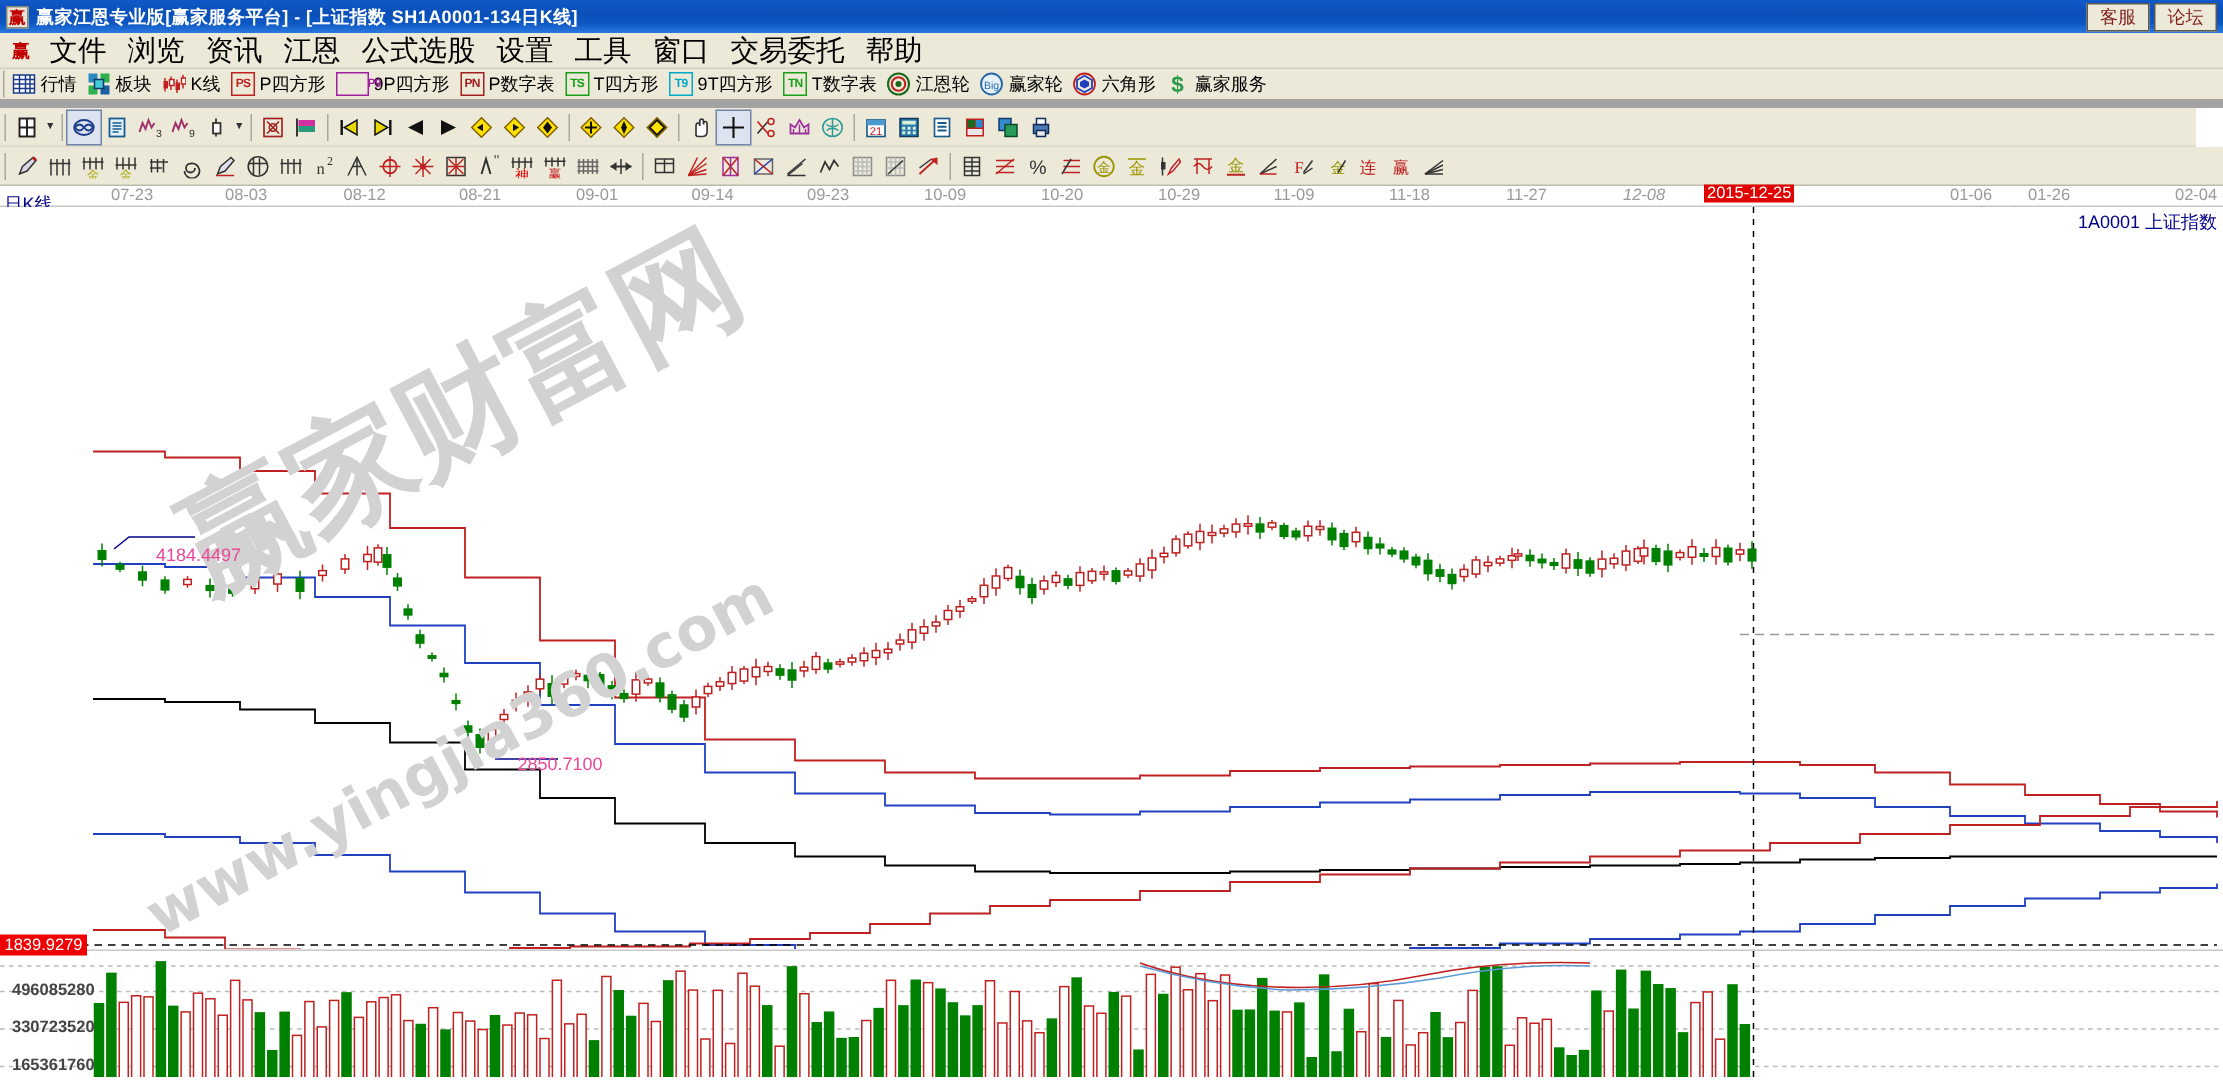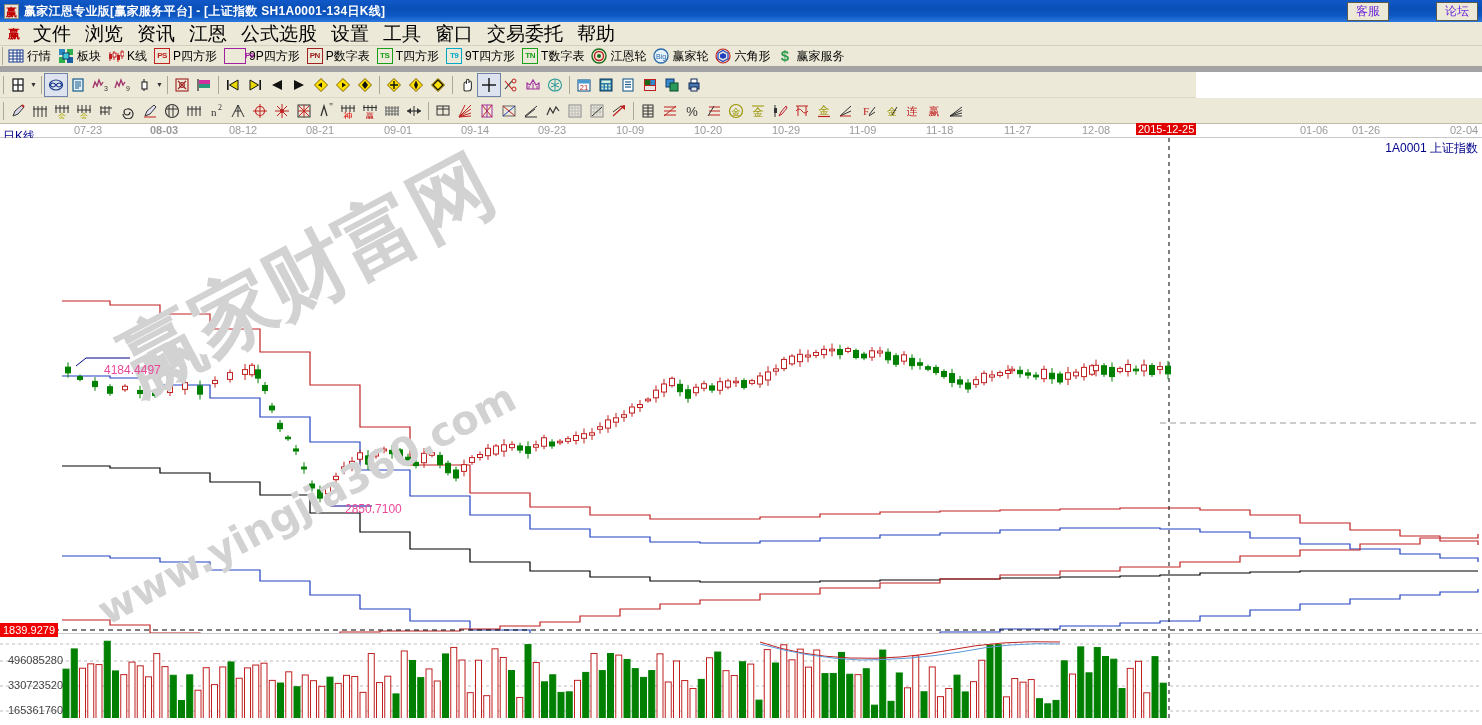--- a/index.html
+++ b/index.html
@@ -23,23 +23,22 @@
     background: #e8e4d8; color: #c00000; font-size: 11px; line-height: 15px;
     text-align: center; font-weight: bold; border: 1px solid #8a8a7a;
   }
   #titlebar .tb-title {
     color: #ffffff; font-size: 12px; font-weight: bold; letter-spacing: 0.3px;
     white-space: nowrap;
   }
   #titlebar .tb-right { margin-left: auto; display: flex; gap: 3px; padding-right: 4px; }
   #titlebar .tb-btn {
     background: #ece9d8; border: 1px solid #5a5a4a;
-    font-size: 12px; color: #6d28d9; padding: 1px 8px; line-height: 15px;
+    font-size: 12px; color: #7f1d1d; padding: 1px 8px; line-height: 15px;
     cursor: pointer;
-    margin-left: 44px;
   }
 
   
   #menubar {
     position: absolute; left: 0; top: 22px; width: 1482px; height: 24px;
     background: #ece9d8; display: flex; align-items: center;
     border-bottom: 1px solid #d4d0c0;
   }
   #menubar .m-logo {
     width: 16px; height: 16px; margin: 0 4px 0 6px;
@@ -70,21 +69,21 @@
   }
   .ic-ps { color:#c02020; border-color:#c02020; }
   .ic-p9 { color:#a020a0; border-color:#a020a0;padding-left:20px; }
   .ic-pn { color:#a02020; border-color:#a02020; }
   .ic-ts { color:#18a018; border-color:#18a018; }
   .ic-t9 { color:#00a8c8; border-color:#00a8c8; }
   .ic-tn { color:#18a018; border-color:#18a018; }
 
   
   #toolbar2 {
-    position: absolute; left: 0; top: 72px; width: 1196px; height: 26px;
+    position: absolute; left: 0; top: 72px; width: 1464px; height: 26px;
     background: #ece9d8; display: flex; align-items: center;
     border-bottom: 1px solid #dcd8c8;
   }
   #toolbar3 {
     position: absolute; left: 0; top: 98px; width: 1482px; height: 26px;
     background: #ece9d8; display: flex; align-items: center;
     border-bottom: 1px solid #bfbbab;
   }
   .tbtn {
     width: 22px; height: 22px; display: flex; align-items: center; justify-content: center;
@@ -156,21 +155,21 @@
     position: absolute; left: 90px; top: 455px;
     font-size: 40px; font-weight: bold; color: #d2d2d2;
     transform: rotate(-28deg); transform-origin: left top;
     white-space: nowrap; pointer-events: none; z-index: 3;
     font-family: "DejaVu Sans", sans-serif;
   }
 
   
   #volpanel {
     position: absolute; left: 0; top: 633px; width: 1482px; height: 85px;
-    background: #ffffff; overflow: hidden; border-top: 1px solid #c8c8c8;
+    background: #ffffff; overflow: hidden; border-top: 1px solid #c8c8c8; font-weight: bold;
   }
   #volsvg { position: absolute; left: 0; top: 0; }
   .vollabel {
     position: absolute; font-size: 11px; color: #444; z-index: 4;
     font-family: "Liberation Sans", sans-serif;
   }
   #lowtag {
     position: absolute; left: 0; top: 623px; z-index: 8;
     background: #f00000; color: #ffffff; font-size: 11px;
     padding: 1px 3px; white-space: nowrap;
@@ -888,33 +887,33 @@
           <line x1="2" y1="13" x2="14" y2="4" stroke="#333"></line>
           <line x1="2" y1="13" x2="14" y2="7" stroke="#333"></line>
           <line x1="2" y1="13" x2="14" y2="10" stroke="#333"></line>
           <line x1="2" y1="13" x2="14" y2="13" stroke="#333"></line>
         </svg>
       </div>
   </div>
 
   <div id="dateaxis">
       <div class="dl" style="left: 74px;">07-23</div>
-      <div class="dl" style="left: 150px; font-weight: bold;">08-03</div>
+      <div class="dl" style="left: 150px;">08-03</div>
       <div class="dl" style="left: 229px;">08-12</div>
       <div class="dl" style="left: 306px;">08-21</div>
       <div class="dl" style="left: 384px;">09-01</div>
       <div class="dl" style="left: 461px;">09-14</div>
       <div class="dl" style="left: 538px;">09-23</div>
       <div class="dl" style="left: 616px;">10-09</div>
       <div class="dl" style="left: 694px;">10-20</div>
       <div class="dl" style="left: 772px;">10-29</div>
       <div class="dl" style="left: 849px;">11-09</div>
       <div class="dl" style="left: 926px;">11-18</div>
       <div class="dl" style="left: 1004px;">11-27</div>
-      <div class="dl" style="left: 1082px;">12-08</div>
+      <div class="dl" style="left: 1082px; font-style: italic;">12-08</div>
       <div class="dl" style="left: 1158px;">12-17</div>
       <div class="dl" style="left: 1300px;">01-06</div>
       <div class="dl" style="left: 1318px; margin-top: 12px;">01-15</div>
       <div class="dl" style="left: 1352px;">01-26</div>
       <div class="dl" style="left: 1450px;">02-04</div>
       <div class="dl hi" style="left: 1136px;">2015-12-25</div>
     </div>
 
   <div id="klabel">日K线</div>
 

